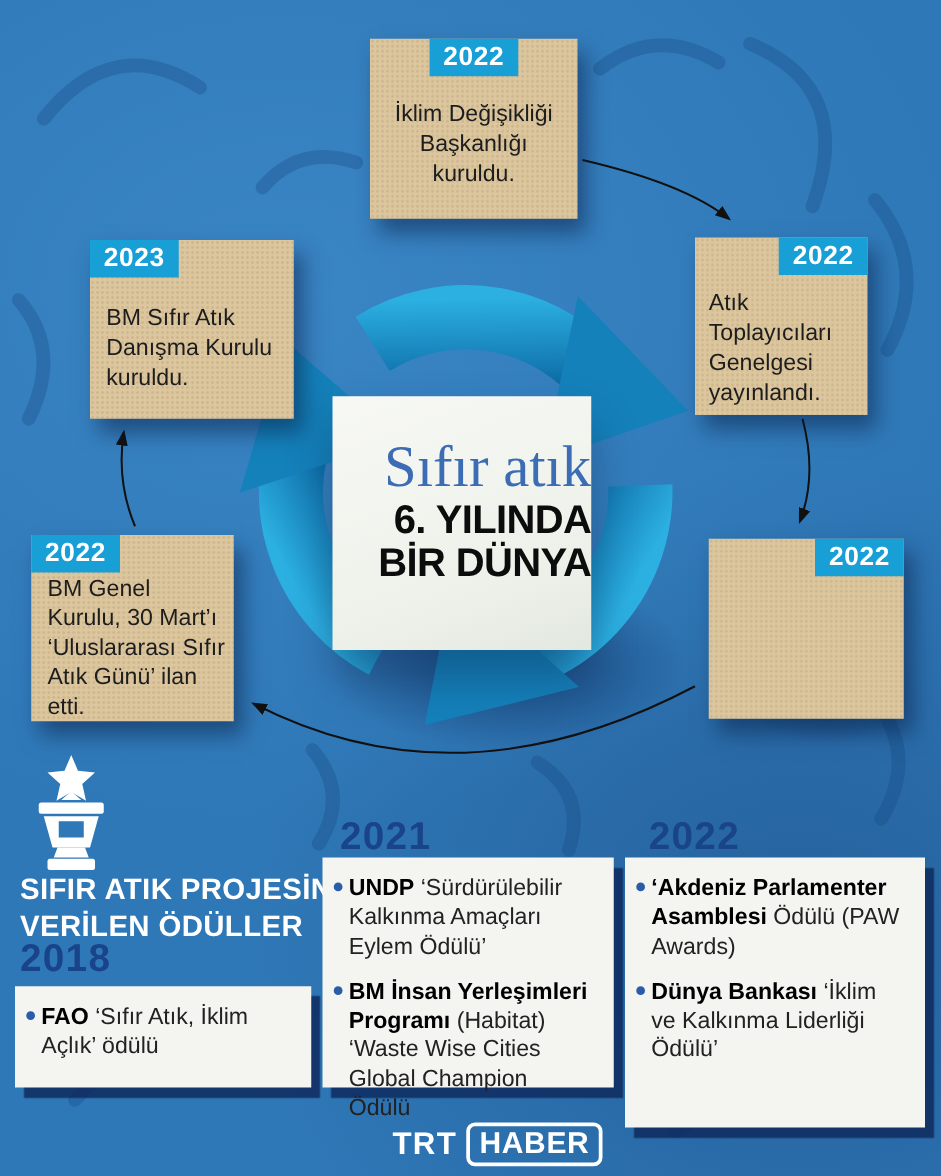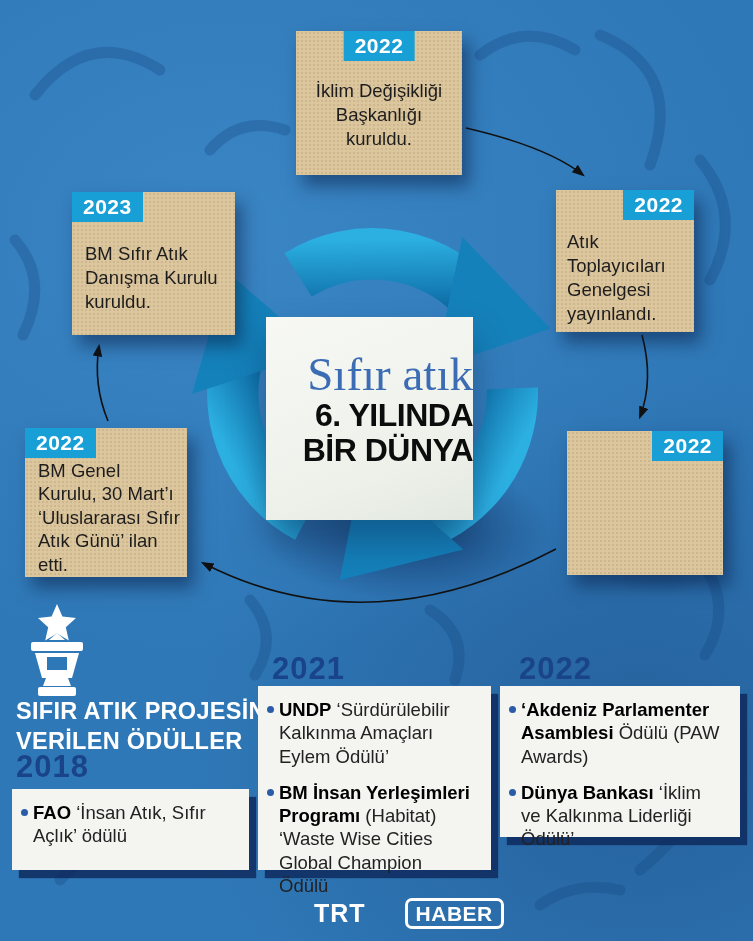--- a/index.html
+++ b/index.html
@@ -85,34 +85,34 @@
   #yh-2018{left:16px;top:749px;text-align:right;}
   #yh-2021{left:272px;top:651px;}
   #yh-2022{left:519px;top:651px;}
   .award-card{
     position:absolute;z-index:5;background:#f4f4f1;
     box-shadow:7px 8px 1px rgba(14,42,94,.85);
     padding:12px 16px 0 9px;box-sizing:border-box;
   }
   #card-2018{left:12px;top:789px;width:237px;height:81px;}
   #card-2021{left:258px;top:686px;width:233px;height:184px;}
-  #card-2022{left:500px;top:686px;width:240px;height:151px;}
+  #card-2022{left:500px;top:686px;width:240px;height:216px;}
   .award-item{display:flex;align-items:flex-start;margin-bottom:13px;}
   .dot{flex:0 0 auto;width:7px;height:7px;border-radius:50%;background:#2b5ca8;margin:8px 5px 0 0;}
   .award-text{font-size:18.5px;line-height:1.26;color:#222;}
   .award-text b{color:#000;font-weight:700;}
   
   #footer-logo{
     position:absolute;left:314px;top:898px;z-index:5;
     display:flex;align-items:center;gap:7px;
   }
   #logo-trt{color:#fff;font-weight:800;font-size:25px;letter-spacing:1px;}
   #logo-haber{
-    color:#fff;font-weight:800;font-size:21px;letter-spacing:.5px;
-    border:3px solid #fff;border-radius:7px;padding:0 8px;line-height:1.2;margin-left:32px;
+    color:#fff;font-weight:800;font-size:24px;letter-spacing:.5px;
+    border:3px solid #fff;border-radius:7px;padding:0 8px;line-height:1.2;
   }
 </style>
 </head>
 <body>
 
 <div class="canvas">
 
   <svg class="doodles" width="753" height="941" viewBox="0 0 753 941">
     <g fill="none" stroke="rgba(20,70,125,0.30)" stroke-width="11" stroke-linecap="round">
       <path d="M 35 95 q 55 -70 125 -25"></path>
@@ -211,21 +211,21 @@
     <div>VERİLEN ÖDÜLLER</div>
   </div>
 
   <div class="year-heading" id="yh-2018">2018</div>
   <div class="year-heading" id="yh-2021">2021</div>
   <div class="year-heading" id="yh-2022">2022</div>
 
   <div class="award-card" id="card-2018">
     <div class="award-item">
       <span class="dot"></span>
-      <div class="award-text"><b>FAO</b><span> ‘İnsan Atık, Sıfır Açlık’ ödülü</span></div>
+      <div class="award-text"><b>FAO</b><span> ‘Sıfır Atık, İklim Açlık’ ödülü</span></div>
     </div>
   </div>
 
   <div class="award-card" id="card-2021">
     <div class="award-item">
       <span class="dot"></span>
       <div class="award-text"><b>UNDP</b><span> ‘Sürdürülebilir Kalkınma Amaçları Eylem Ödülü’</span></div>
     </div>
     <div class="award-item">
       <span class="dot"></span>

